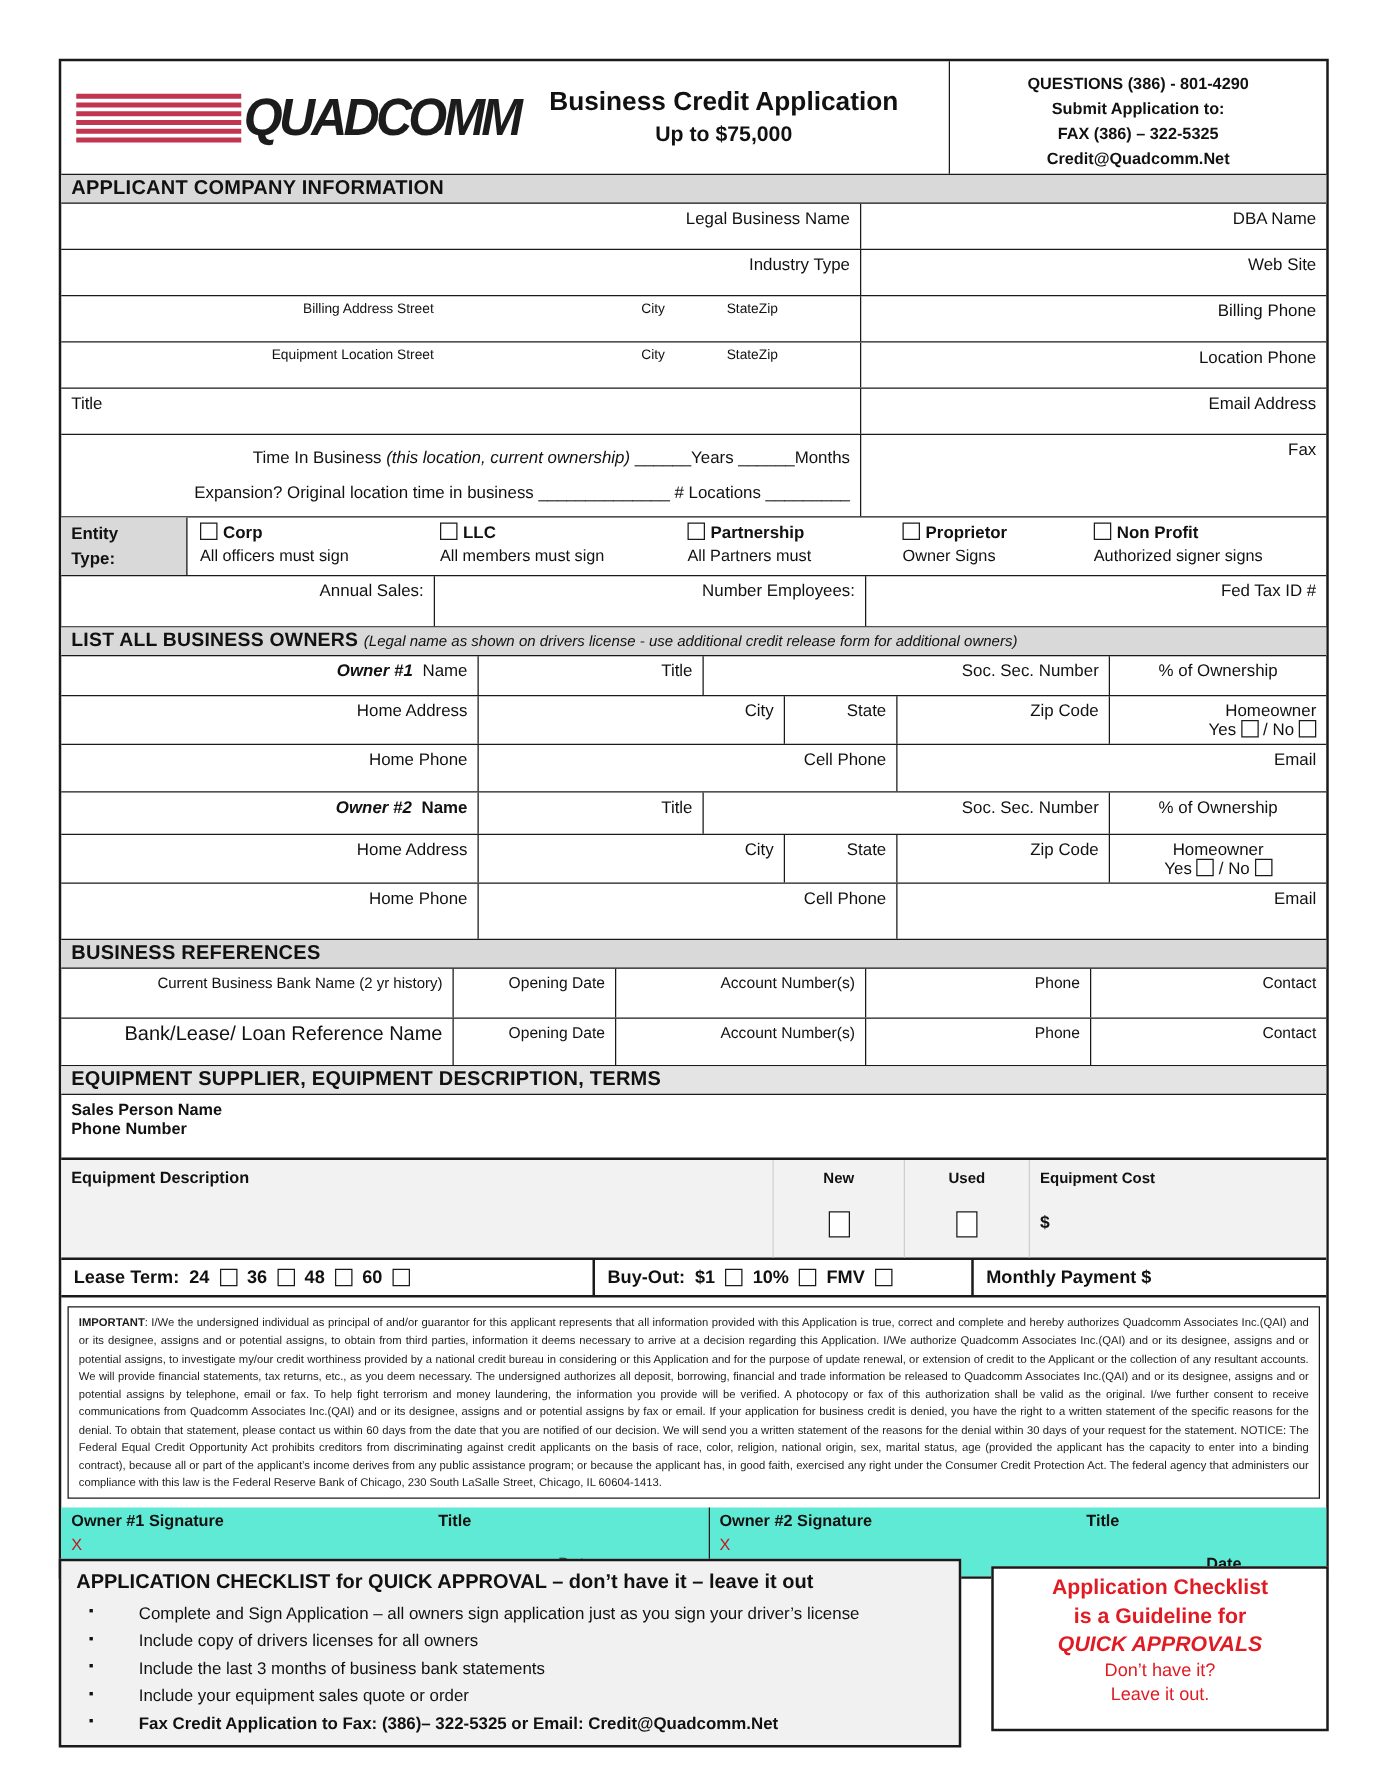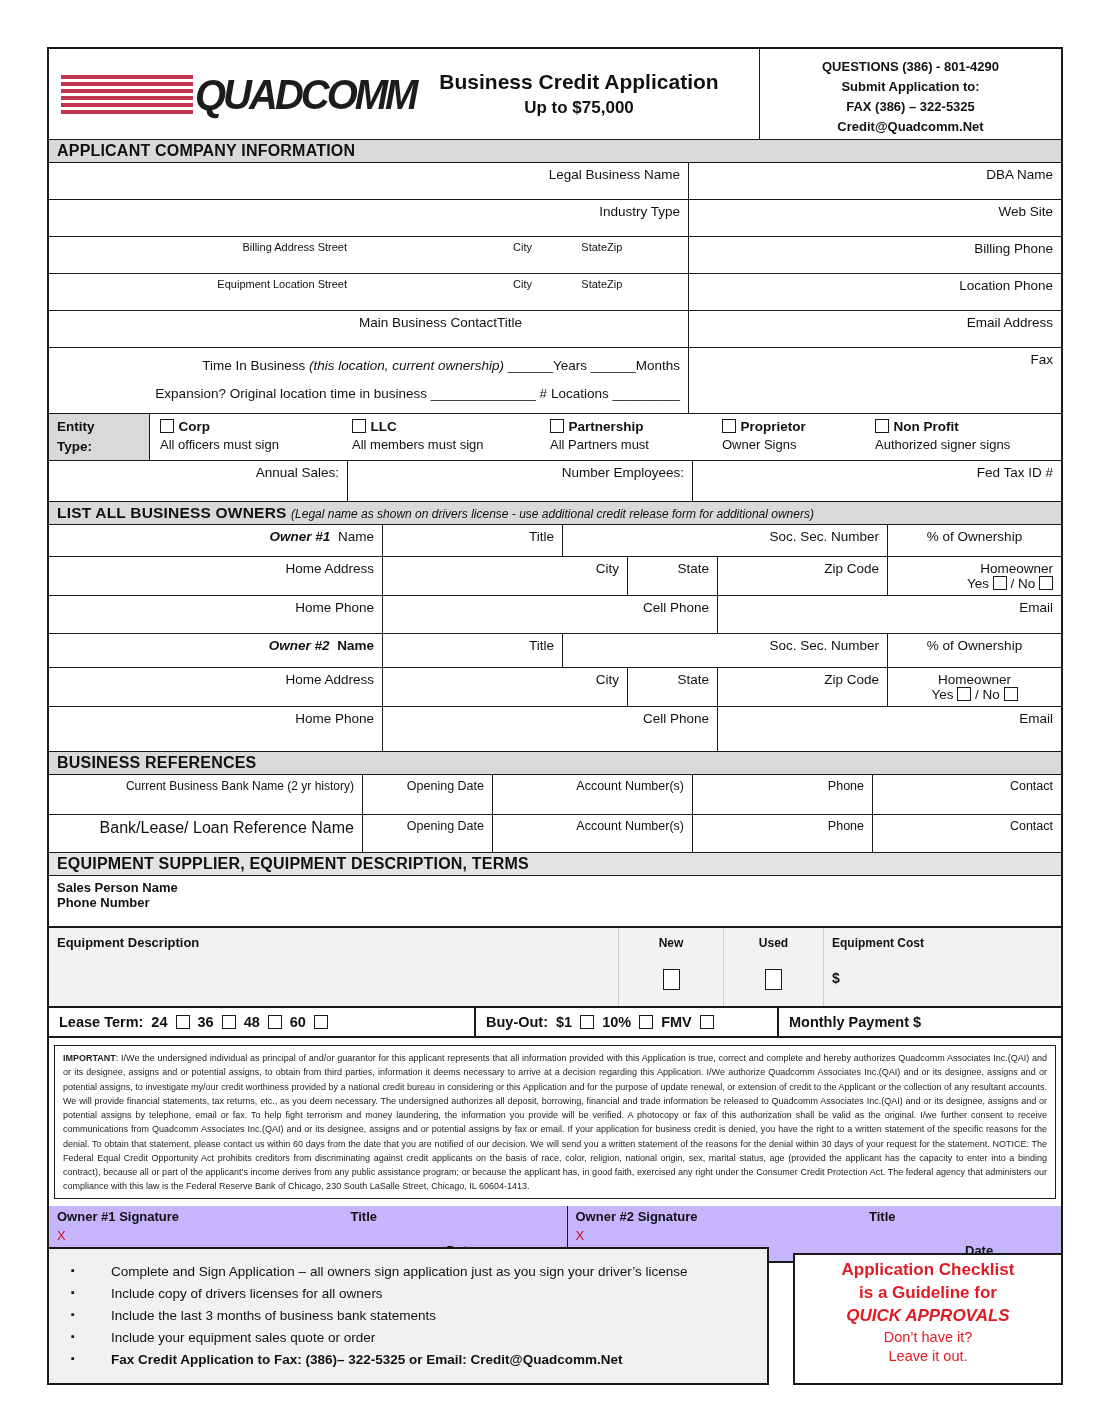--- a/index.html
+++ b/index.html
@@ -63,21 +63,21 @@
   .ed-div { border-left: 1px solid #cfcfcf; }
   .lease-row { display:flex; border-bottom: 2px solid #1a1a1a; min-height: 30px; align-items: center; }
   .lease-cell { padding: 4px 10px; font-weight: bold; font-size: 14.5px; display:flex; align-items:center; gap: 8px; }
   .lease-cell + .lease-cell { border-left: 2px solid #1a1a1a; align-self: stretch; }
 
   
   .legal-box { border: 1px solid #1a1a1a; margin: 7px 5px; padding: 5px 8px; }
   .legal-box p { font-size: 9px; line-height: 1.58; text-align: justify; color:#1c1c1c; }
 
   
-  .sig-row { display:flex; background:#c4b5fd; min-height: 46px; gap: 24px; }
+  .sig-row { display:flex; background:#5eead4; min-height: 46px; gap: 24px; }
   .sig-half { flex:1; display:flex; }
   .sig-half + .sig-half { border-left: 1px solid #1a1a1a; }
   .sig-cell { padding: 3px 8px; font-size: 13px; font-weight: bold; }
   .sig-name { flex: 1; }
   .sig-title { width: 96px; font-weight: bold; }
   .sig-date { width: 104px; font-weight: bold; margin-top: 34px; }
   .sig-x { display:block; font-weight: normal; font-size: 13px; margin-top: 4px; }
 
   
   .bottom { position:absolute; left:47px; top:1247px; width:1016px; display:flex; }
@@ -165,21 +165,20 @@
       <span style="width:75px">State</span>
       <span>Zip</span>
     </div>
     <div class="cell rcol">
       <span>Location Phone</span>
     </div>
   </div>
 
   <div class="row">
     <div class="cell h37 inline-lbls" style="flex:1">
-      <span style="width:440px">Main Business Contact</span>
       <span>Title</span>
     </div>
     <div class="cell rcol">
       <span>Email Address</span>
     </div>
   </div>
 
   <div class="row">
     <div class="cell h53" style="flex:1; line-height:2.1;">
       <span>Time In Business</span>
@@ -460,20 +459,21 @@
       <div class="sig-cell sig-date">
         <span>Date</span>
       </div>
     </div>
   </div>
 
 </div>
 
 <div class="bottom">
   <div class="chk-box">
+    <h2>APPLICATION CHECKLIST for QUICK APPROVAL – don’t have it – leave it out</h2>
     <ul>
       <li>Complete and Sign Application – all owners sign application just as you sign your driver’s license</li>
       <li>Include copy of drivers licenses for all owners</li>
       <li>Include the last 3 months of business bank statements</li>
       <li>Include your equipment sales quote or order</li>
       <li class="bold">Fax Credit Application to Fax:  (386)– 322-5325 or Email:  Credit@Quadcomm.Net</li>
     </ul>
   </div>
   <div class="note-box" style="color:#E01B24">
     <div class="n1">Application Checklist</div>

